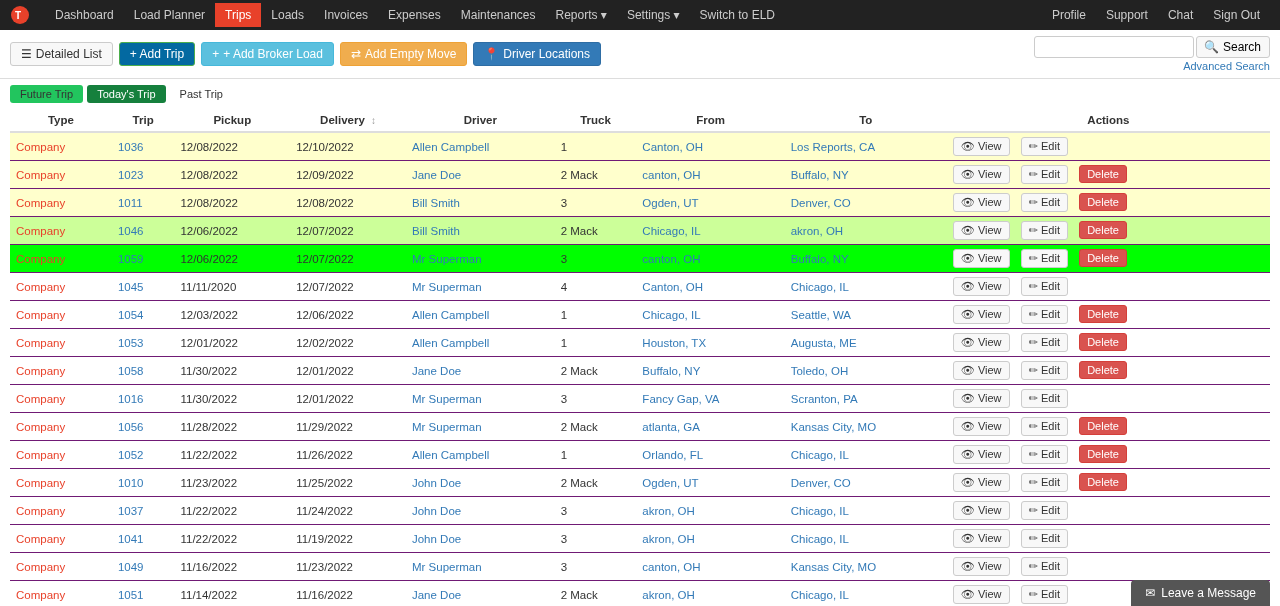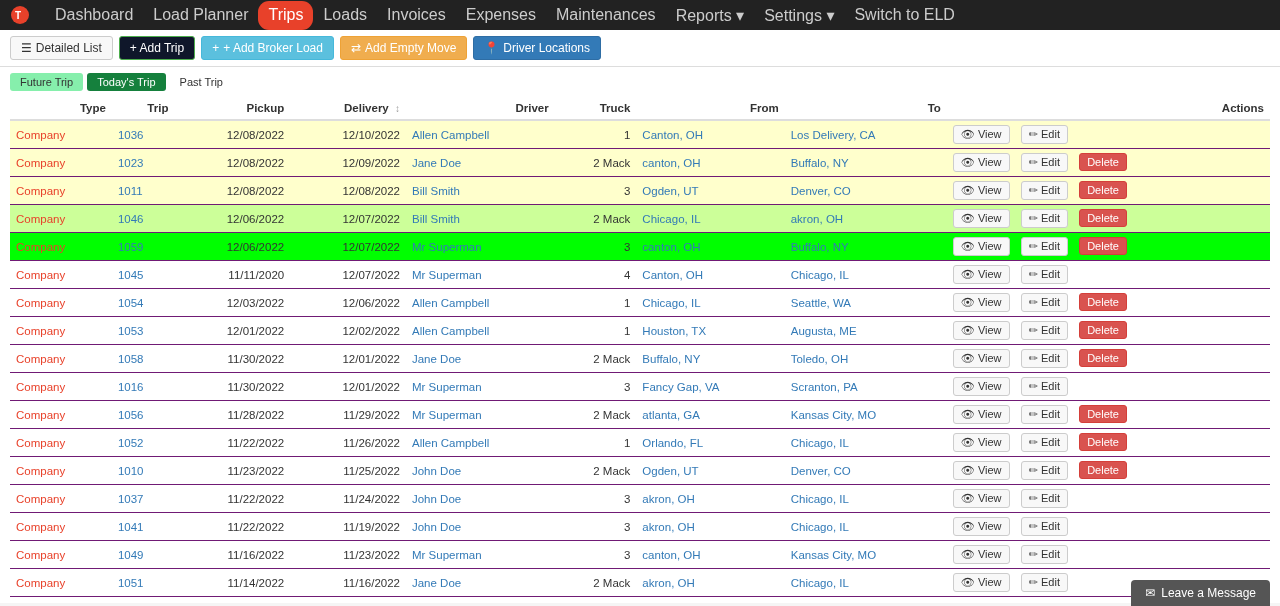--- a/index.html
+++ b/index.html
@@ -18,24 +18,24 @@
       margin-right: 15px;
       display: flex;
       align-items: center;
     }
     .navbar-brand svg { width: 20px; height: 20px; }
     .nav-links { display: flex; gap: 0; }
     .nav-link {
       color: #ccc;
       text-decoration: none;
       padding: 5px 10px;
-      font-size: 16px;
-      cursor: pointer;
-    }
-    .nav-link.active { background: #e8412a; color: #fff; border-radius: 11px; }
+      font-size: 12px;
+      cursor: pointer;
+    }
+    .nav-link.active { background: #e8412a; color: #fff; }
     .nav-link.dropdown::after { content: ' ▾'; }
     .nav-right {
       margin-left: auto;
       display: flex;
       gap: 0;
     }
 
     
     .toolbar {
       background: #fff;
@@ -51,21 +51,21 @@
       cursor: pointer;
       border-radius: 3px;
       border: 1px solid #ccc;
       background: #f8f8f8;
       color: #333;
       display: flex;
       align-items: center;
       gap: 4px;
     }
     .btn-default { background: #f8f8f8; border-color: #ccc; }
-    .btn-success { background: #0f172a; color: #fff; border-color: #4cae4c; }
+    .btn-success { background: #0369a1; color: #fff; border-color: #4cae4c; }
     .btn-info { background: #5bc0de; color: #fff; border-color: #46b8da; }
     .btn-warning { background: #f0ad4e; color: #fff; border-color: #eea236; }
     .btn-primary { background: #337ab7; color: #fff; border-color: #2e6da4; }
 
     .search-area {
       margin-left: auto;
       display: flex;
       align-items: center;
       gap: 4px;
     }
@@ -101,48 +101,48 @@
       display: flex;
       gap: 4px;
     }
     .filter-tab {
       padding: 3px 10px;
       font-size: 11px;
       border-radius: 3px;
       cursor: pointer;
       border: none;
     }
-    .filter-tab.future { background: #86efac; color: #333; }
+    .filter-tab.future { background: #22c55e; color: #333; }
     .filter-tab.today { background: #15803d; color: #fff; }
     .filter-tab.past { background: transparent; color: #333; }
 
     
     .table-container {
       padding: 6px 10px;
       background: #fff;
     }
     table {
       width: 100%;
       border-collapse: collapse;
       font-size: 11.5px;
     }
     thead th {
       background: #fff;
       border-bottom: 2px solid #ddd;
       padding: 5px 6px;
-      text-align: right;
+      text-align: center;
       color: #333;
       font-weight: bold;
       white-space: nowrap;
     }
     thead th .sort-icon { color: #999; font-size: 10px; margin-left: 3px; }
     tbody tr { border-bottom: 1px solid #701a75; }
     tbody td { padding: 4px 6px; color: #337ab7; white-space: nowrap; }
     tbody td.type { color: #e8412a; }
-    tbody td.dark { color: #333; text-align: right; }
+    tbody td.dark { color: #333; }
 
     .row-yellow { background: #ffffcc; }
     .row-green { background: #ccff99; }
     .row-green-bright { background: #00ff00; }
 
     .action-btn {
       padding: 2px 7px;
       font-size: 11px;
       cursor: pointer;
       border-radius: 3px;
@@ -186,20 +186,26 @@
     <a class="nav-link">Dashboard</a>
     <a class="nav-link">Load Planner</a>
     <a class="nav-link active">Trips</a>
     <a class="nav-link">Loads</a>
     <a class="nav-link">Invoices</a>
     <a class="nav-link">Expenses</a>
     <a class="nav-link">Maintenances</a>
     <a class="nav-link dropdown">Reports</a>
     <a class="nav-link dropdown">Settings</a>
     <a class="nav-link">Switch to ELD</a>
+  </div>
+  <div class="nav-right">
+    <a class="nav-link">Profile</a>
+    <a class="nav-link">Support</a>
+    <a class="nav-link">Chat</a>
+    <a class="nav-link">Sign Out</a>
   </div>
 </nav>
 
 <div class="toolbar">
   <button class="btn btn-default">
     <span>☰</span>
     <span>Detailed List</span>
   </button>
   <button class="btn btn-success">
     <span>+ Add Trip</span>
@@ -210,20 +216,32 @@
   </button>
   <button class="btn btn-warning">
     <span>⇄</span>
     <span>Add Empty Move</span>
   </button>
   <button class="btn btn-primary">
     <span>📍</span>
     <span>Driver Locations</span>
   </button>
 
+  <div class="search-area">
+    <div>
+      <div style="display:flex;gap:2px;">
+        <input class="search-input" type="text" placeholder="" style="">
+        <button class="btn-search">
+          <span>🔍</span>
+          <span>Search</span>
+        </button>
+      </div>
+      <a class="advanced-search">Advanced Search</a>
+    </div>
+  </div>
 </div>
 
 <div class="filter-tabs">
   <button class="filter-tab future">Future Trip</button>
   <button class="filter-tab today">Today's Trip</button>
   <button class="filter-tab past">Past Trip</button>
 </div>
 
 <div class="table-container">
   <table>
@@ -242,21 +260,21 @@
     </thead>
     <tbody id="trips-tbody">
     <tr class="row-yellow">
     <td class="type">Company</td>
     <td>1036</td>
     <td class="dark">12/08/2022</td>
     <td class="dark">12/10/2022</td>
     <td>Allen Campbell</td>
     <td class="dark">1</td>
     <td>Canton, OH</td>
-    <td>Los Delivery, CA</td>
+    <td>Los Reports, CA</td>
     <td>
       <button class="action-btn btn-view">👁 View</button>
       <button class="action-btn btn-edit">✏ Edit</button>
       
     </td>
   </tr>
         <tr class="row-yellow">
     <td class="type">Company</td>
     <td>1023</td>
     <td class="dark">12/08/2022</td>

